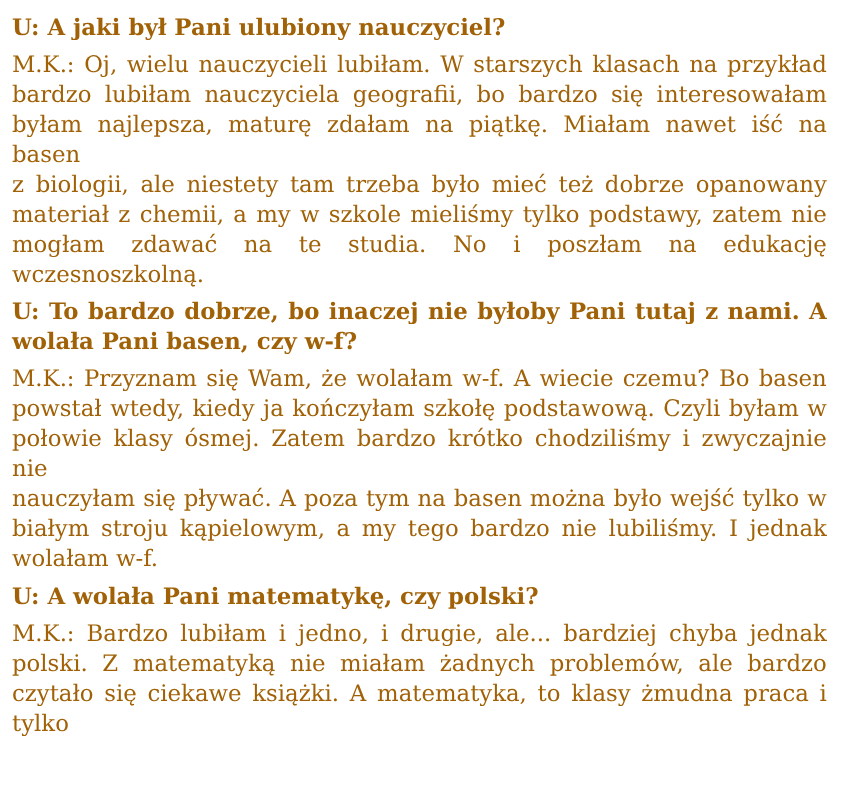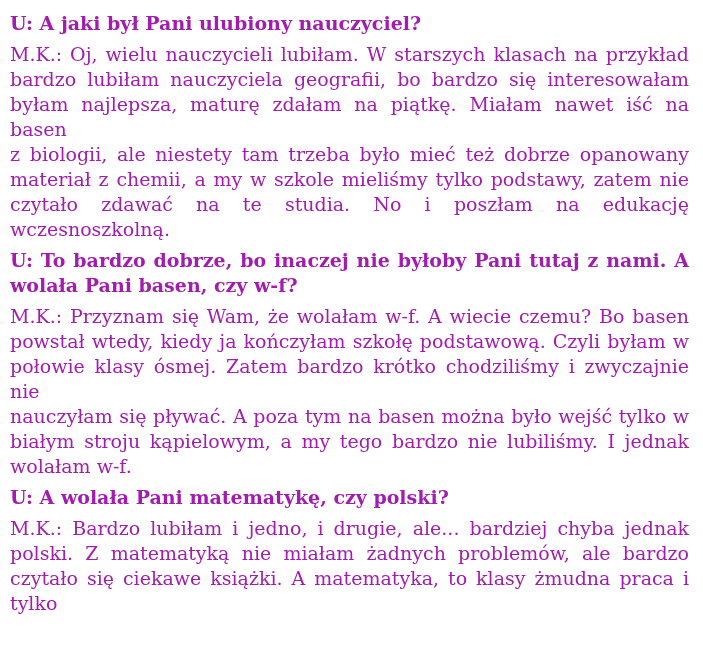--- a/index.html
+++ b/index.html
@@ -6,21 +6,21 @@
     margin: 0;
     padding: 0;
     background: #ffffff;
   }
   .page {
     position: relative;
     width: 703px;
     height: 666px;
     box-sizing: border-box;
     background: #ffffff;
-    color: #a21caf;
+    color: #a16207;
     font-family: "DejaVu Serif", serif;
     font-size: 19px;
     line-height: 25px;
     padding: 11px 14px 0 10px;
     overflow: hidden;
   }
   .doc-content {
     width: 100%;
   }
   .block {
@@ -50,21 +50,21 @@
   <div class="doc-content" id="doc-content">
       <div class="block heading">
         <div class="line last">U: A jaki był Pani ulubiony nauczyciel?</div>
       </div>
       <div class="block paragraph">
         <div class="line">M.K.: Oj, wielu nauczycieli lubiłam. W starszych klasach na przykład</div>
         <div class="line">bardzo lubiłam nauczyciela geografii, bo bardzo się interesowałam</div>
         <div class="line">byłam najlepsza, maturę zdałam na piątkę. Miałam nawet iść na basen</div>
         <div class="line">z biologii, ale niestety tam trzeba było mieć też dobrze opanowany</div>
         <div class="line">materiał z chemii, a my w szkole mieliśmy tylko podstawy, zatem nie</div>
-        <div class="line">czytało zdawać na te studia. No i poszłam na edukację</div>
+        <div class="line">mogłam zdawać na te studia. No i poszłam na edukację</div>
         <div class="line last">wczesnoszkolną.</div>
       </div>
       <div class="block heading">
         <div class="line">U: To bardzo dobrze, bo inaczej nie byłoby Pani tutaj z nami. A</div>
         <div class="line last">wolała Pani basen, czy w-f?</div>
       </div>
       <div class="block paragraph">
         <div class="line">M.K.: Przyznam się Wam, że wolałam w-f. A wiecie czemu? Bo basen</div>
         <div class="line">powstał wtedy, kiedy ja kończyłam szkołę podstawową. Czyli byłam w</div>
         <div class="line">połowie klasy ósmej. Zatem bardzo krótko chodziliśmy i zwyczajnie nie</div>

